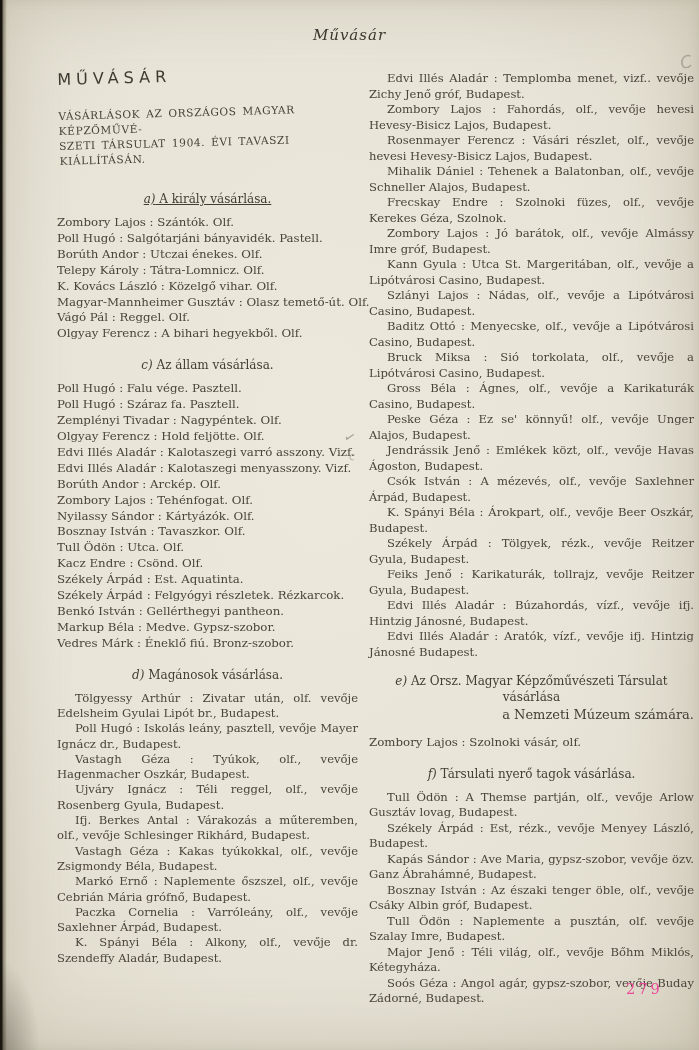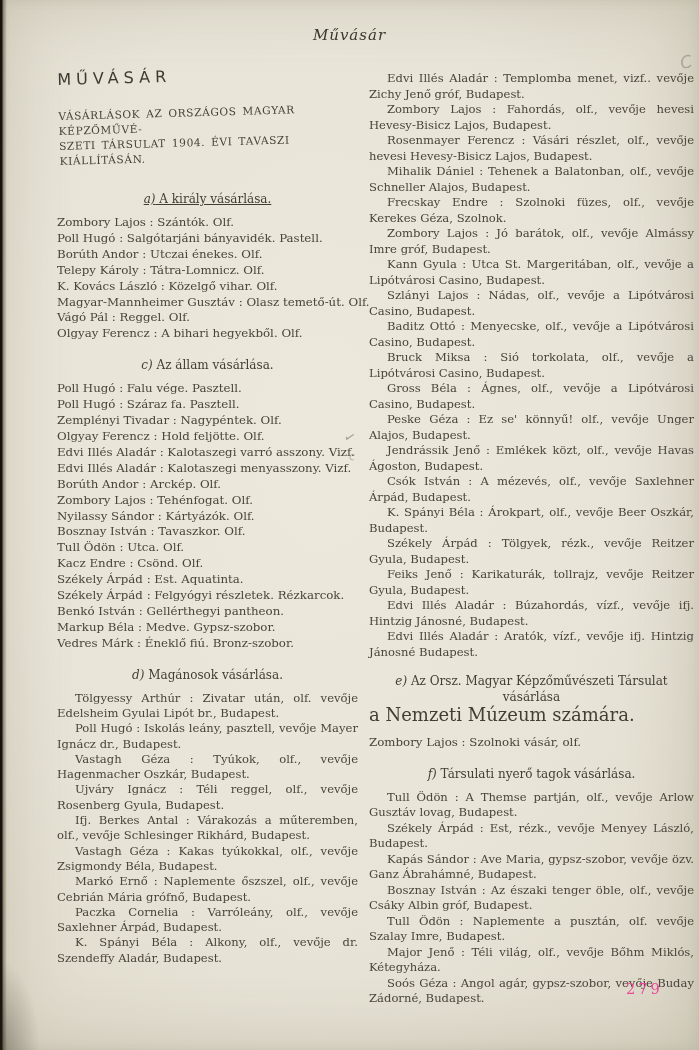--- a/index.html
+++ b/index.html
@@ -26,21 +26,21 @@
 
   .masthead{transform:rotate(-1.6deg);transform-origin:left top;}
   .journal-title{font-family:"DejaVu Sans", sans-serif;font-size:16px;font-weight:400;
     letter-spacing:5px;color:#3e3a31;margin:0;}
   .subtitle{margin-top:20px;font-size:10.6px;line-height:15px;letter-spacing:.6px;
     word-spacing:2px;color:#474238;}
 
   .sec-heading{ text-align:center;font-size:12px;line-height:16px;color:#433e34;
     margin:15px 0 8px;}
   .sec-heading .sec-label{font-style:italic;}
-  .sec-heading2{margin:-6px 0 12px;text-align:left;font-size:18px;line-height:16px;color:#433e34;}
+  .sec-heading2{margin:-6px 0 12px;text-align:right;font-size:13px;line-height:16px;color:#433e34;}
 
   
   .entry-line{margin:0;font-size:11.8px;line-height:15.9px;white-space:nowrap;}
   
   .entry-para{margin:0;font-size:11.6px;line-height:15.3px;text-align:justify;text-indent:18px;}
   .col-right .entry-para{line-height:15.5px;}
 
   #left-sections .sec-heading:first-child{margin-top:22px;text-decoration:underline;}
   #right-sections .sec-heading:first-child{margin-top:13px;}
 
@@ -116,21 +116,21 @@
       <p class="entry-para">Edvi Illés Aladár : Templomba menet, vizf.. vevője Zichy Jenő gróf, Budapest.</p>
       <p class="entry-para">Zombory Lajos : Fahordás, olf., vevője hevesi Hevesy-Bisicz Lajos, Budapest.</p>
       <p class="entry-para">Rosenmayer Ferencz : Vásári részlet, olf., vevője hevesi Hevesy-Bisicz Lajos, Budapest.</p>
       <p class="entry-para">Mihalik Dániel : Tehenek a Balatonban, olf., vevője Schneller Alajos, Budapest.</p>
       <p class="entry-para">Frecskay Endre : Szolnoki füzes, olf., vevője Kerekes Géza, Szolnok.</p>
       <p class="entry-para">Zombory Lajos : Jó barátok, olf., vevője Almássy Imre gróf, Budapest.</p>
       <p class="entry-para">Kann Gyula : Utca St. Margeritában, olf., vevője a Lipótvárosi Casino, Budapest.</p>
       <p class="entry-para">Szlányi Lajos : Nádas, olf., vevője a Lipótvárosi Casino, Budapest.</p>
       <p class="entry-para">Baditz Ottó : Menyecske, olf., vevője a Lipótvárosi Casino, Budapest.</p>
       <p class="entry-para">Bruck Miksa : Sió torkolata, olf., vevője a Lipótvárosi Casino, Budapest.</p>
-      <p class="entry-para">Gross Béla : Ágnes, olf., vevője a Lipótvárosi Casino, Budapest.</p>
+      <p class="entry-para">Gross Béla : Ágnes, olf., vevője a Karikaturák Casino, Budapest.</p>
       <p class="entry-para">Peske Géza : Ez se' könnyű! olf., vevője Unger Alajos, Budapest.</p>
       <p class="entry-para">Jendrássik Jenő : Emlékek közt, olf., vevője Havas Ágoston, Budapest.</p>
       <p class="entry-para">Csók István : A mézevés, olf., vevője Saxlehner Árpád, Budapest.</p>
       <p class="entry-para">K. Spányi Béla : Árokpart, olf., vevője Beer Oszkár, Budapest.</p>
       <p class="entry-para">Székely Árpád : Tölgyek, rézk., vevője Reitzer Gyula, Budapest.</p>
       <p class="entry-para">Feiks Jenő : Karikaturák, tollrajz, vevője Reitzer Gyula, Budapest.</p>
       <p class="entry-para">Edvi Illés Aladár : Búzahordás, vízf., vevője ifj. Hintzig Jánosné, Budapest.</p>
       <p class="entry-para">Edvi Illés Aladár : Aratók, vízf., vevője ifj. Hintzig Jánosné Budapest.</p>
     </div>
   <div id="right-sections">

